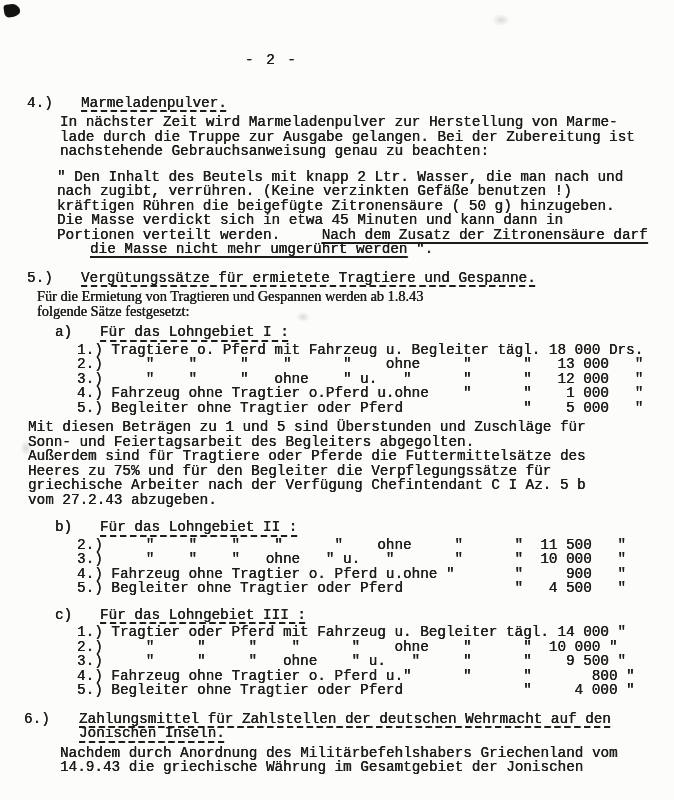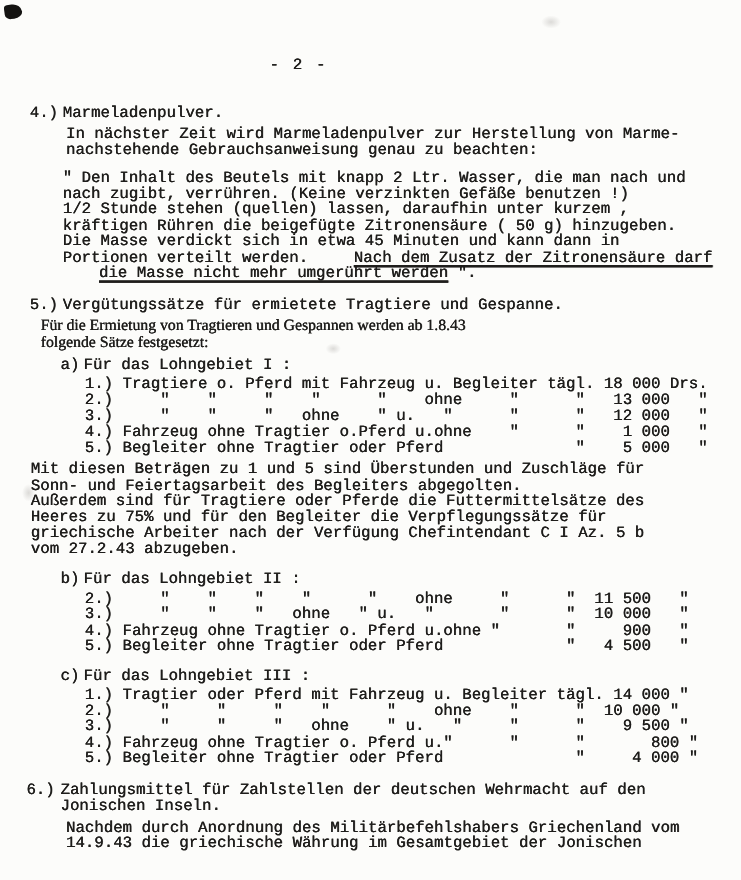--- a/index.html
+++ b/index.html
@@ -14,23 +14,25 @@
     color:#1e1d1b;
     box-sizing:border-box;
     padding-top:53px;
   }
   .page *{box-sizing:border-box;}
   
   .ink{ text-shadow:0 0 .45px rgba(25,24,22,.9), .35px 0 0 rgba(25,24,22,.55); }
   .ln{ white-space:pre; }
   
   .hu{
+    text-decoration:underline;
     text-decoration-style:dashed;
     text-decoration-thickness:1.6px;
     text-underline-offset:3.5px;
+    margin-left:24px;
   }
   
   .qu{
     text-decoration:underline;
     text-decoration-thickness:1.5px;
     text-underline-offset:2.5px;
     margin-left:33px;
   }
   .pagenum{ margin-left:245px; letter-spacing:2px; }
   .sec{ display:flex; margin-left:27px; }
@@ -85,27 +87,27 @@
   <div class="smudge s3"></div>
 
   <div class="pagenum ln">- 2 -</div>
 
   <div class="sec m-sec4">
     <span class="num ln">4.)</span>
     <span class="hu ln">Marmeladenpulver.</span>
   </div>
   <div class="body-block m-p4">
       <div class="ln">In nächster Zeit wird Marmeladenpulver zur Herstellung von Marme-</div>
+      <div class="ln">lade durch die Truppe zur Ausgabe gelangen. Bei der Zubereitung ist</div>
       <div class="ln">nachstehende Gebrauchsanweisung genau zu beachten:</div>
     </div>
   <div class="quote-block m-quote">
     <div>
         <div class="ln">" Den Inhalt des Beutels mit knapp 2 Ltr. Wasser, die man nach und</div>
         <div class="ln">nach zugibt, verrühren. (Keine verzinkten Gefäße benutzen !)</div>
-        <div class="ln">1/2 Stunde stehen (quellen) lassen, daraufhin unter kurzem ,</div>
         <div class="ln">kräftigen Rühren die beigefügte Zitronensäure ( 50 g) hinzugeben.</div>
         <div class="ln">Die Masse verdickt sich in etwa 45 Minuten und kann dann in</div>
       </div>
     <div class="ln"><span>Portionen verteilt werden. </span><span class="qu">Nach dem Zusatz der Zitronensäure darf</span></div>
     <div class="ln"><span class="qu">die Masse nicht mehr umgerührt werden</span><span> ".</span></div>
   </div>
 
   <div class="sec m-sec5">
     <span class="num ln">5.)</span>
     <span class="hu ln">Vergütungssätze für ermietete Tragtiere und Gespanne.</span>

